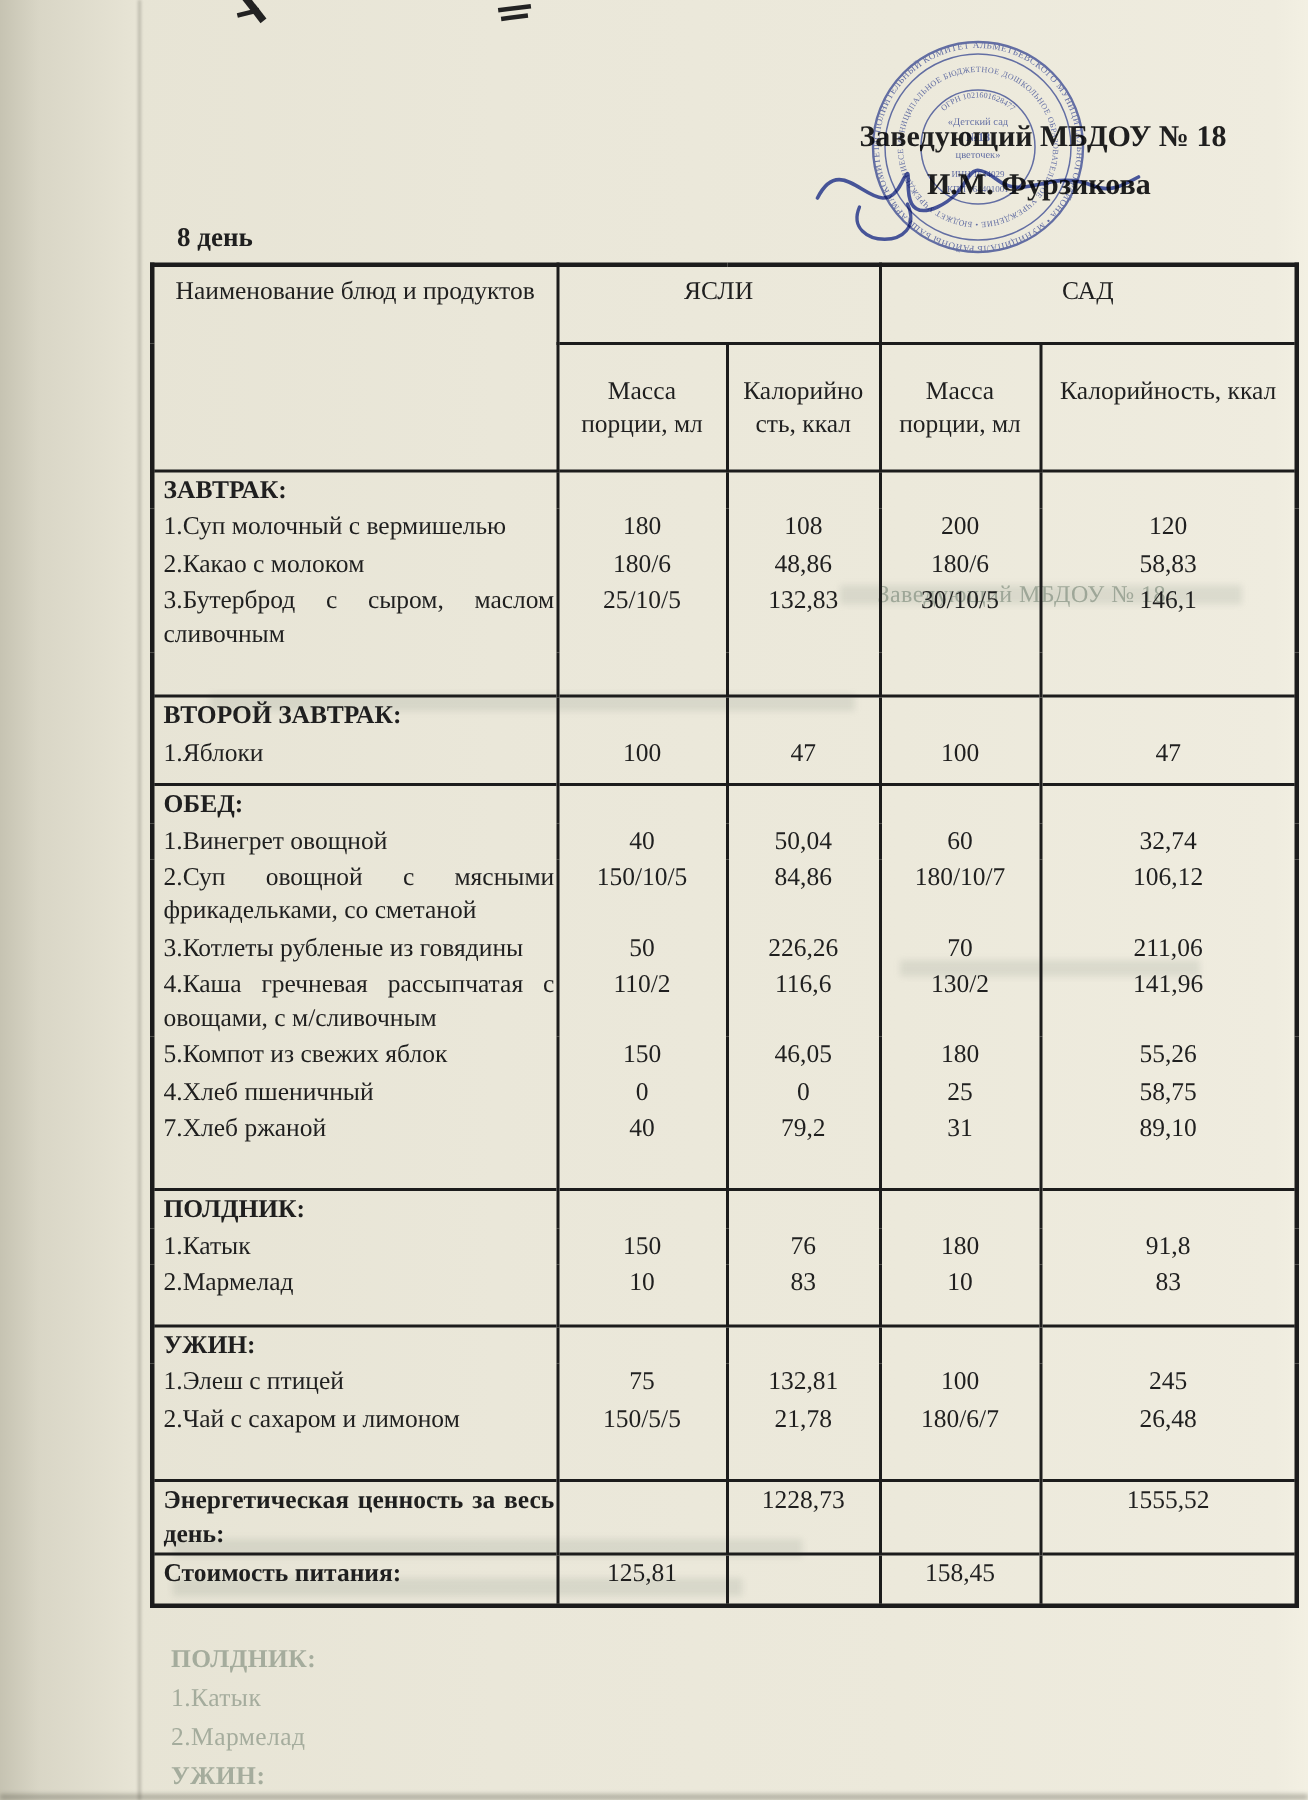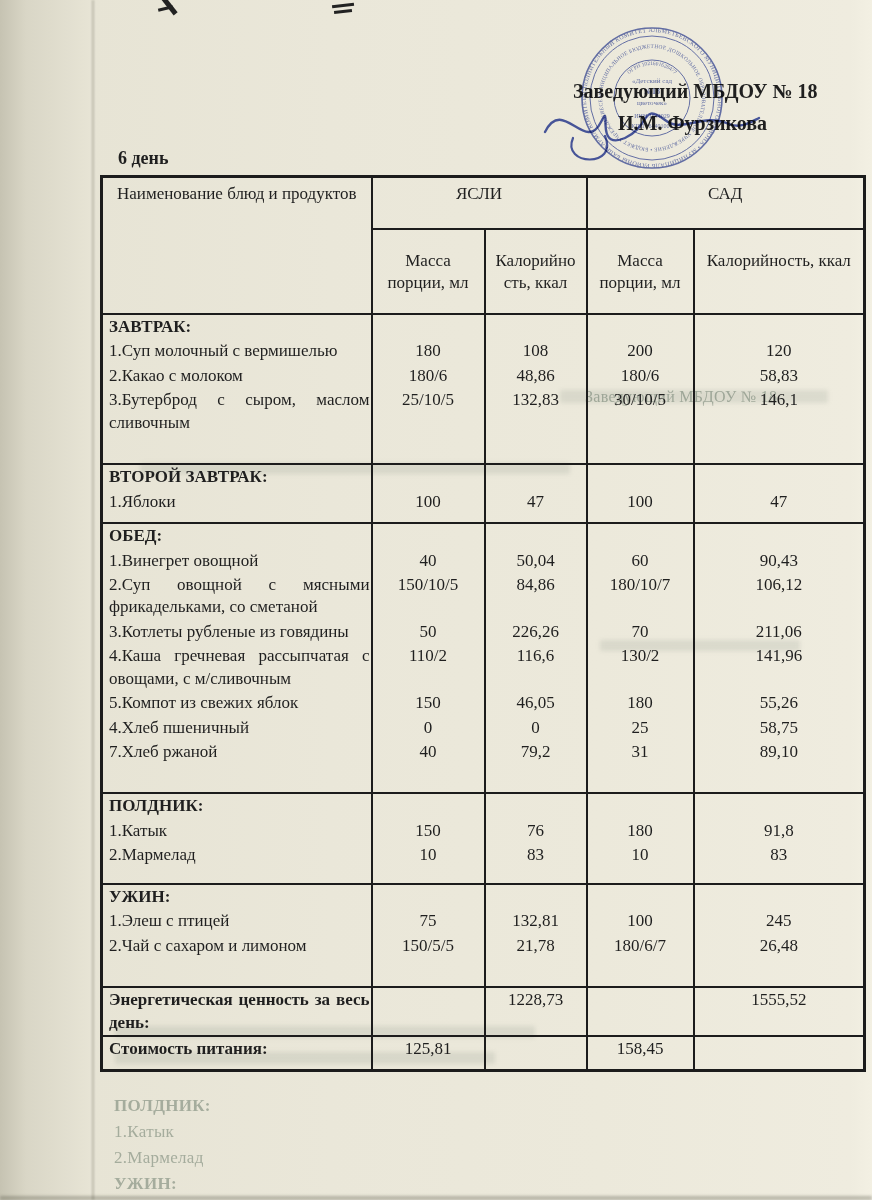--- a/index.html
+++ b/index.html
@@ -78,21 +78,21 @@
   <div class="ghost-bar gb4"></div>
   <div class="ghost-bar gb5"></div>
   <div class="ghost-text ghost-echo">Заведующий МБДОУ № 18</div>
   <div class="ghost-text ghost-bold g0">ПОЛДНИК:</div>
   <div class="ghost-text g1">1.Катык</div>
   <div class="ghost-text g2">2.Мармелад</div>
   <div class="ghost-text ghost-bold g3">УЖИН:</div>
 
   <div class="director-title">Заведующий МБДОУ № 18</div>
   <div class="director-name">И.М. Фурзикова</div>
-  <div class="day-label">6 день</div>
+  <div class="day-label">8 день</div>
 
   <svg class="stamp" width="215" height="155" viewBox="0 0 215 155">
     <defs>
       <path id="arc-outer" d="M 107,78 m -66,0 a 66,66 0 1,1 132,0 a 66,66 0 1,1 -132,0" fill="none"></path>
       <path id="arc-inner" d="M 107,78 m -50,0 a 50,50 0 1,1 100,0 a 50,50 0 1,1 -100,0" fill="none"></path>
       <path id="arc-ogrn" d="M 74,78 A 33,33 0 0 1 140,78" fill="none"></path>
     </defs>
     <circle cx="107" cy="78" r="70" fill="none" stroke="#4556ad" stroke-width="1.6"></circle>
     <circle cx="107" cy="78" r="62" fill="none" stroke="#4556ad" stroke-width="1"></circle>
     <circle cx="107" cy="78" r="38" fill="none" stroke="#4556ad" stroke-width="1"></circle>
@@ -202,21 +202,21 @@
       <td class="val"></td>
           <td class="val"></td>
           <td class="val"></td>
           <td class="val"></td>
     </tr>
     <tr>
       <td class="name">1.Винегрет овощной</td>
       <td class="val">40</td>
       <td class="val">50,04</td>
       <td class="val">60</td>
-      <td class="val">90,43</td>
+      <td class="val">32,74</td>
     </tr>
     <tr>
       <td class="name">2.Суп овощной с мясными фрикадельками, со сметаной</td>
       <td class="val">150/10/5</td>
       <td class="val">84,86</td>
       <td class="val">180/10/7</td>
       <td class="val">106,12</td>
     </tr>
     <tr>
       <td class="name">3.Котлеты рубленые из говядины</td>

